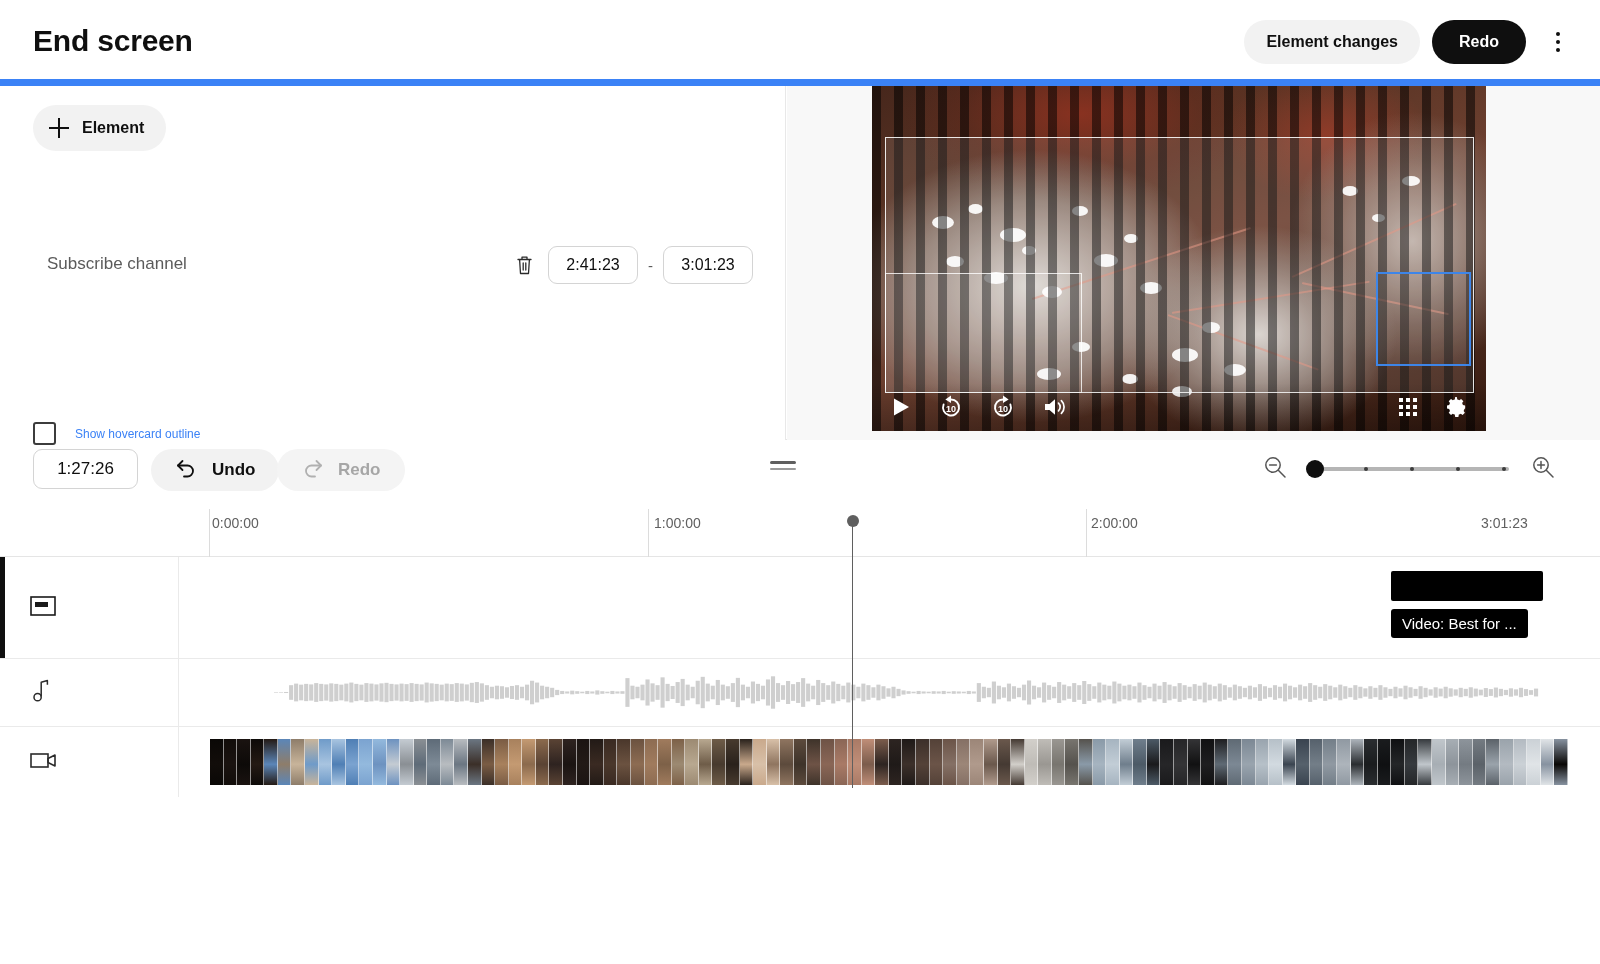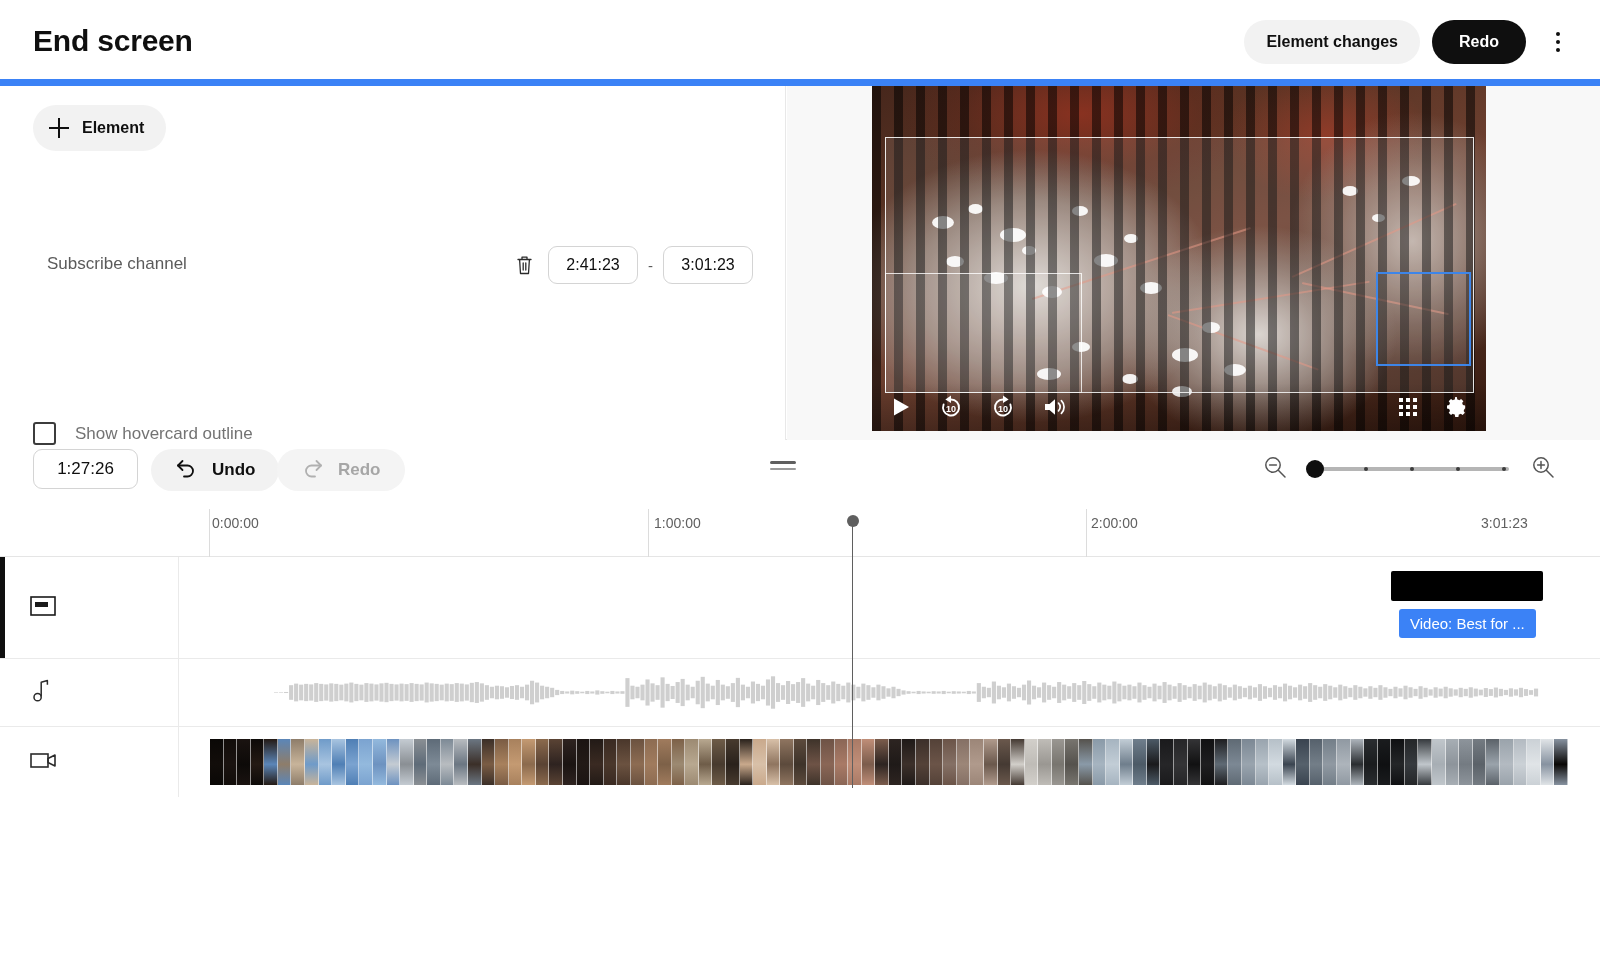--- a/index.html
+++ b/index.html
@@ -97,21 +97,21 @@
   }
 
   .check-row {
     position: absolute; left: 33px; top: 336px;
     display: flex; align-items: center; gap: 19px; cursor: pointer;
   }
   .checkbox {
     width: 23px; height: 23px; border: 2.2px solid #3c3c3c; border-radius: 3px;
     background: #fff;
   }
-  .check-label { font-size: 17px; color: #737373; }
+  .check-label { font-size: 12px; color: #3b82f6; }
 
   .right-panel {
     position: absolute; left: 787px; top: 0; width: 813px; height: 354px;
     background: #f8f8f8;
   }
 
   
   .preview {
     position: absolute; left: 85px; top: 0; width: 614px; height: 345px;
     overflow: hidden; background: #2a1a14;
@@ -234,24 +234,23 @@
   }
   .track-body { position: absolute; left: 179px; top: 0; right: 0; height: 100%; }
   .track-sel-bar {
     position: absolute; left: 0; top: 0; width: 5px; height: 100%; background: #0f0f0f;
   }
 
   .clip-black {
     position: absolute; background: #000000; border-radius: 2px;
   }
   .tooltip {
-    position: absolute; background: #3b82f6; color: #ffffff;
+    position: absolute; background: #000000; color: #ffffff;
     font-size: 15px; padding: 6px 11px; border-radius: 3px;
     white-space: nowrap;
-    margin-left: 8px;
   }
 
   .waveform { position: absolute; left: 0; top: 0; width: 100%; height: 100%; }
   .filmstrip {
     position: absolute; left: 31px; top: 12px; height: 46px; width: 1359px;
     display: flex; overflow: hidden;
   }
   .frame { height: 46px; flex: 0 0 auto; }
 
   .playhead {

